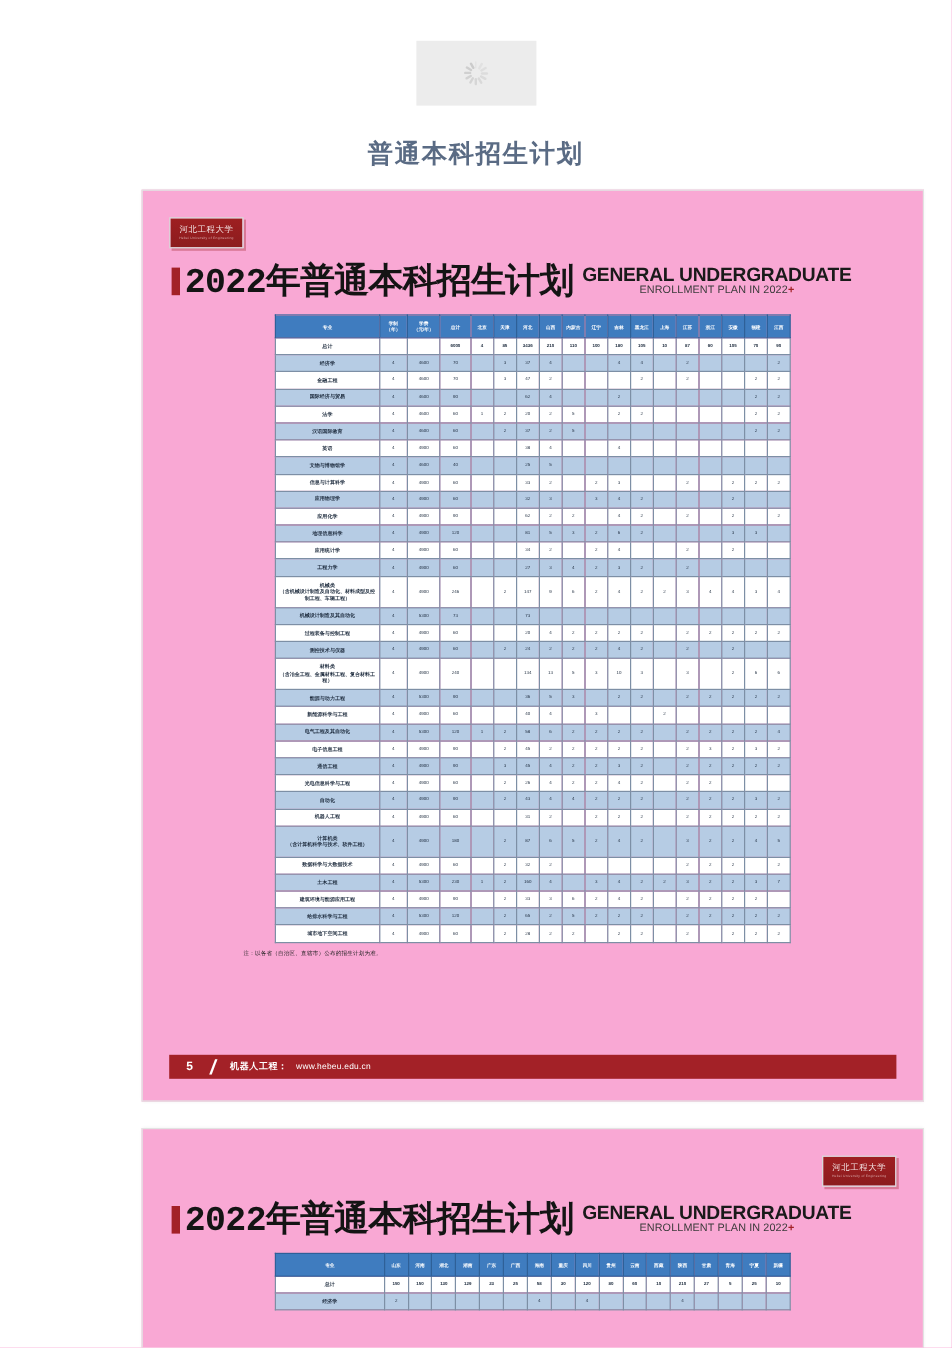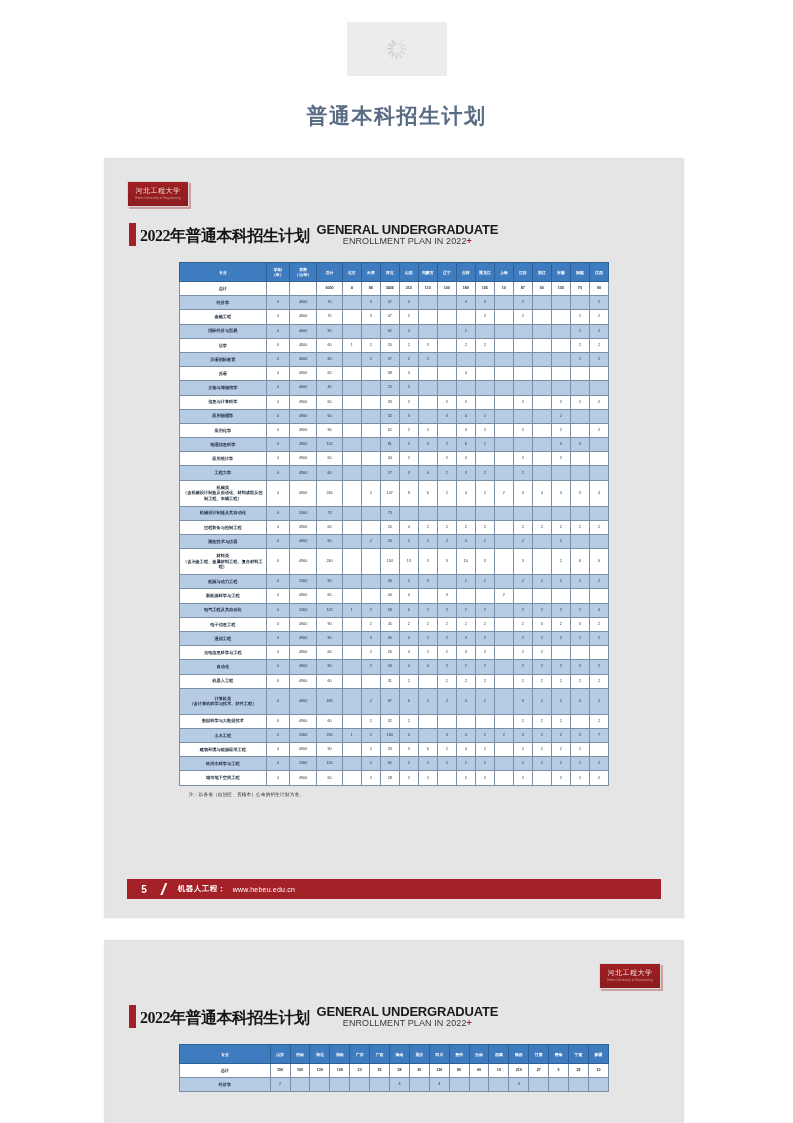--- a/index.html
+++ b/index.html
@@ -9,21 +9,21 @@
     height: 1123px;
     background: #ffffff;
     font-family: "Liberation Sans", "DejaVu Sans", sans-serif;
     overflow: hidden;
     position: relative;
   }
 
   
   .top-header {
     width: 100%;
-    padding-top: 22px;
+    padding-top: 34px;
     text-align: center;
   }
   .spinner-box {
     width: 100px;
     height: 54px;
     margin: 0 auto;
     background: #ececec;
     display: flex;
     align-items: center;
     justify-content: center;
@@ -49,23 +49,23 @@
     margin-top: 26px;
     font-size: 21px;
     font-weight: bold;
     color: #5a6b84;
     letter-spacing: 1.5px;
   }
 
   
   .doc-card {
     position: absolute;
-    left: 104px;
-    width: 580px;
-    background: #e5e5e5;
+    left: 118px;
+    width: 652px;
+    background: #f9a8d4;
     border: 1px solid #e3e3e3;
     box-shadow: 0 0 3px rgba(0,0,0,0.07);
   }
   #doc-card-1 { top: 158px; height: 760px; }
   #doc-card-2 { top: 940px; height: 200px; overflow: hidden; }
 
   .doc-inner { padding: 0 22px; position: relative; }
 
   
   .logo {
@@ -106,30 +106,30 @@
     padding-left: 2px;
   }
   .title-bar {
     width: 7px;
     height: 23px;
     background: #a32127;
     margin-right: 4px;
     margin-bottom: 2px;
   }
   .title-cn {
-    font-size: 16px;
+    font-size: 29px;
     font-weight: bold;
     color: #141414;
     letter-spacing: -0.5px;
     line-height: 25px;
-    font-family: Liberation Serif, serif;
+    font-family: Liberation Mono, monospace;
   }
   .title-en { margin-left: 7px; margin-bottom: 1px; }
   .title-en-1 {
-    font-size: 13px;
+    font-size: 16px;
     font-weight: bold;
     color: #1a1a1a;
     letter-spacing: -0.2px;
     line-height: 13px;
   }
   .title-en-2 {
     font-size: 9px;
     color: #3a3a3a;
     letter-spacing: 0.1px;
     line-height: 11px;

